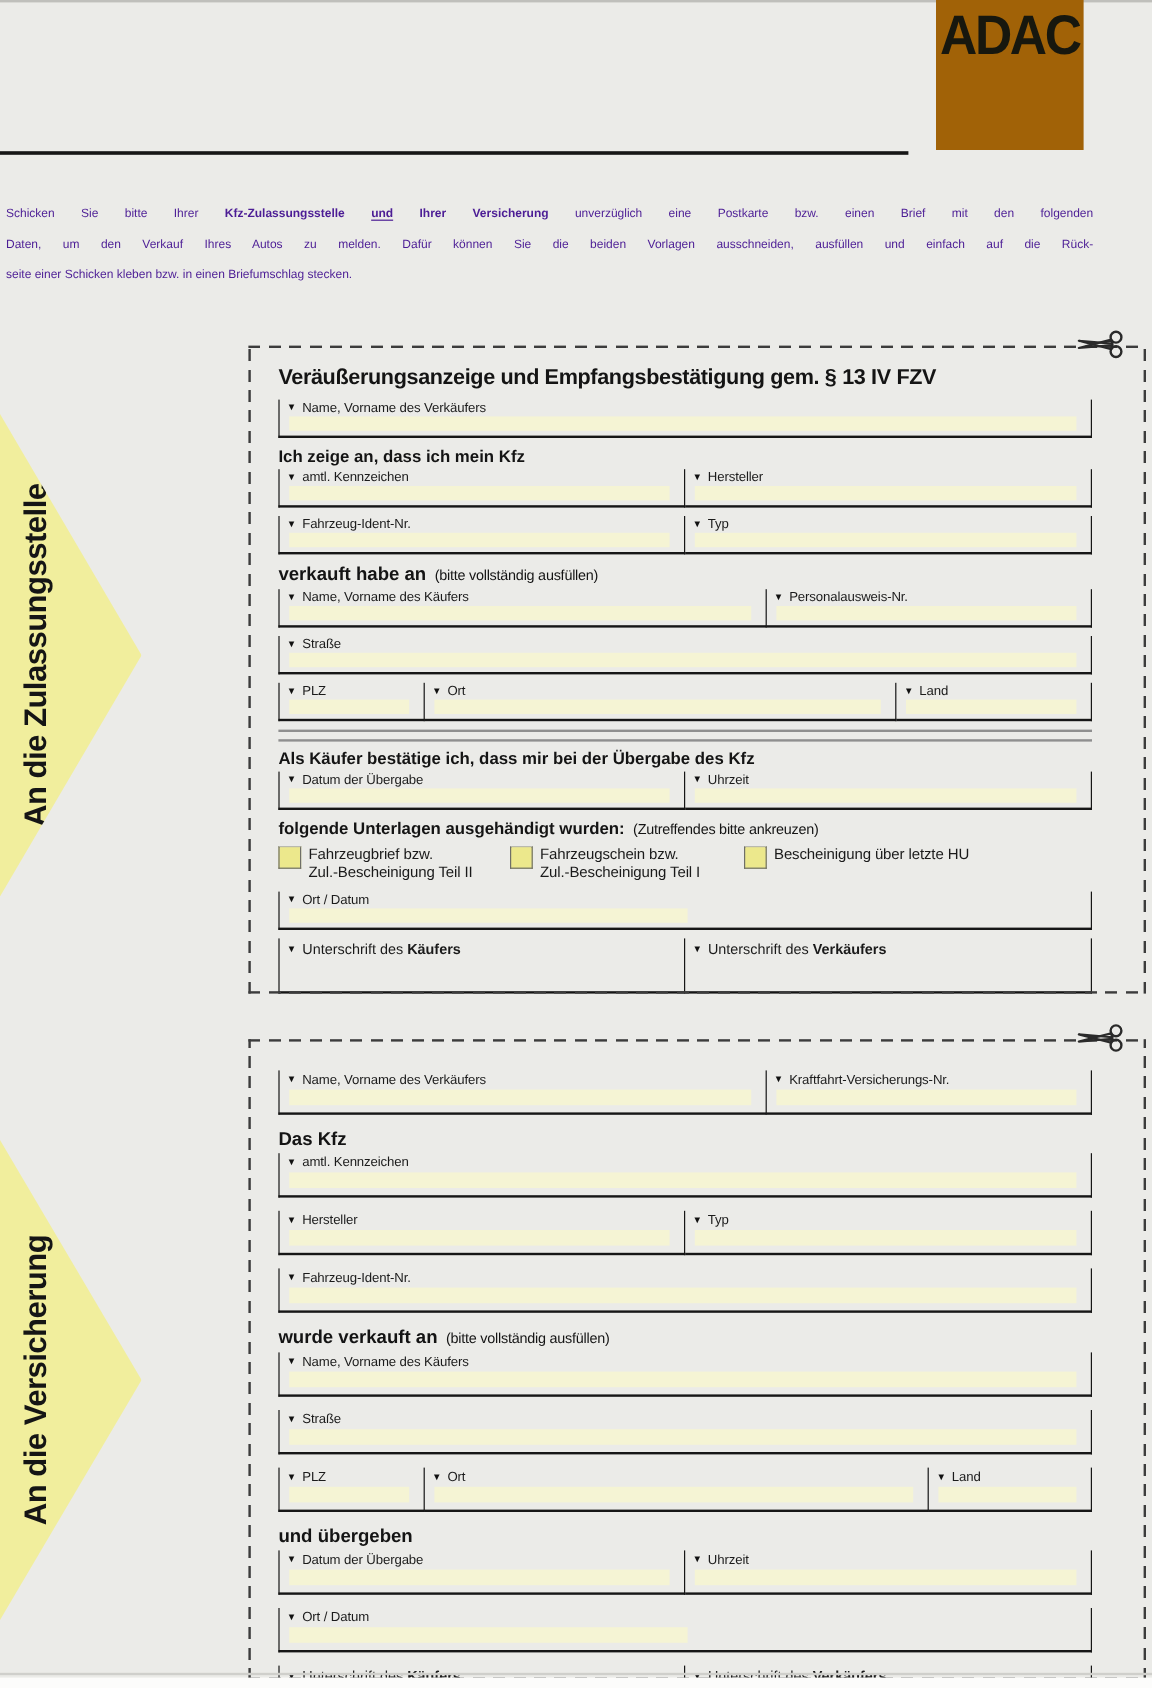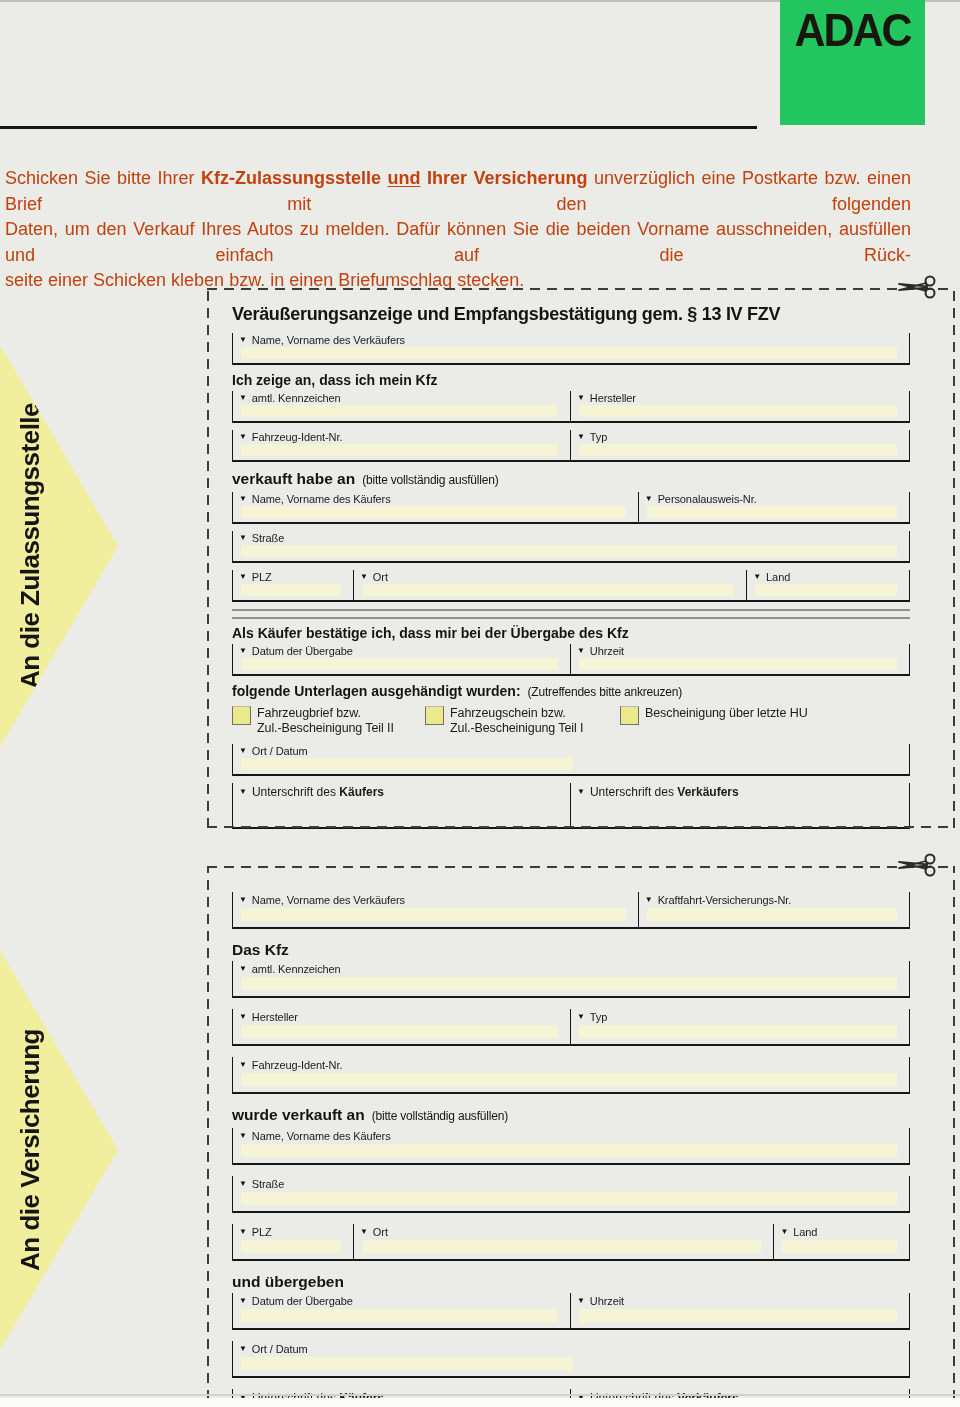--- a/index.html
+++ b/index.html
@@ -8,29 +8,29 @@
     background:#ebebe8; overflow:hidden;
     font-family:"Liberation Sans", sans-serif; color:#1a1a1a;
     -webkit-font-smoothing:antialiased;
   }
   
   #top-edge { position:absolute; left:0; top:0; width:100%; height:2px; background:#9a9a96; opacity:.55; }
   #bottom-line { position:absolute; left:0; top:1394px; width:100%; height:2px; background:#cfcfcb; }
   #bottom-white { position:absolute; left:0; top:1398px; width:100%; height:9px; background:#fcfcfb; }
 
   
-  #logo { position:absolute; left:780px; top:0; width:145px; height:125px; background:#22c55e; }
+  #logo { position:absolute; left:780px; top:0; width:123px; height:125px; background:#a16207; }
   #logo .t {
     font-weight:bold; font-size:43px; line-height:1; letter-spacing:-2px;
     color:#17170e; text-align:center; margin-top:7px; transform:scaleY(1.08); transform-origin:top;
   }
   #top-rule { position:absolute; left:0; top:126px; width:757px; height:3px; background:#161616; }
 
   
-  #intro { position:absolute; left:5px; top:166px; width:906px; font-size:18px; line-height:25.5px; color:#c2410c; }
+  #intro { position:absolute; left:5px; top:166px; width:906px; font-size:10px; line-height:25.5px; color:#4c1d95; }
   #intro .jl { text-align:justify; text-align-last:justify; }
   #intro b u { text-underline-offset:2px; }
 
   
   .arrow { position:absolute; left:0; width:118px; background:#f1ee9d; clip-path:polygon(0 0,100% 50%,0 100%); }
   #arrow1 { top:345px; height:402px; }
   #arrow2 { top:950px; height:400px; }
   .arrow .at { position:absolute; left:8px; top:0; width:44px; height:100%; }
   .arrow .at span {
     position:absolute; left:50%; top:50%;
@@ -93,21 +93,21 @@
 <div id="page">
   <div id="top-edge"></div>
 
   <div id="logo">
     <div class="t">ADAC</div>
   </div>
   <div id="top-rule"></div>
 
   <div id="intro">
     <div class="jl"><span>Schicken Sie bitte Ihrer </span><b><span>Kfz-Zulassungsstelle </span><u>und</u><span> Ihrer Versicherung</span></b><span> unverzüglich eine Postkarte bzw. einen Brief mit den folgenden</span></div>
-    <div class="jl">Daten, um den Verkauf Ihres Autos zu melden. Dafür können Sie die beiden Vorname ausschneiden, ausfüllen und einfach auf die Rück-</div>
+    <div class="jl">Daten, um den Verkauf Ihres Autos zu melden. Dafür können Sie die beiden Vorlagen ausschneiden, ausfüllen und einfach auf die Rück-</div>
     <div>seite einer Schicken kleben bzw. in einen Briefumschlag stecken.</div>
   </div>
 
   <div class="arrow" id="arrow1">
     <div class="at">
         <span>An die Zulassungsstelle</span>
       </div>
   </div>
   <div class="arrow" id="arrow2">
     <div class="at">

